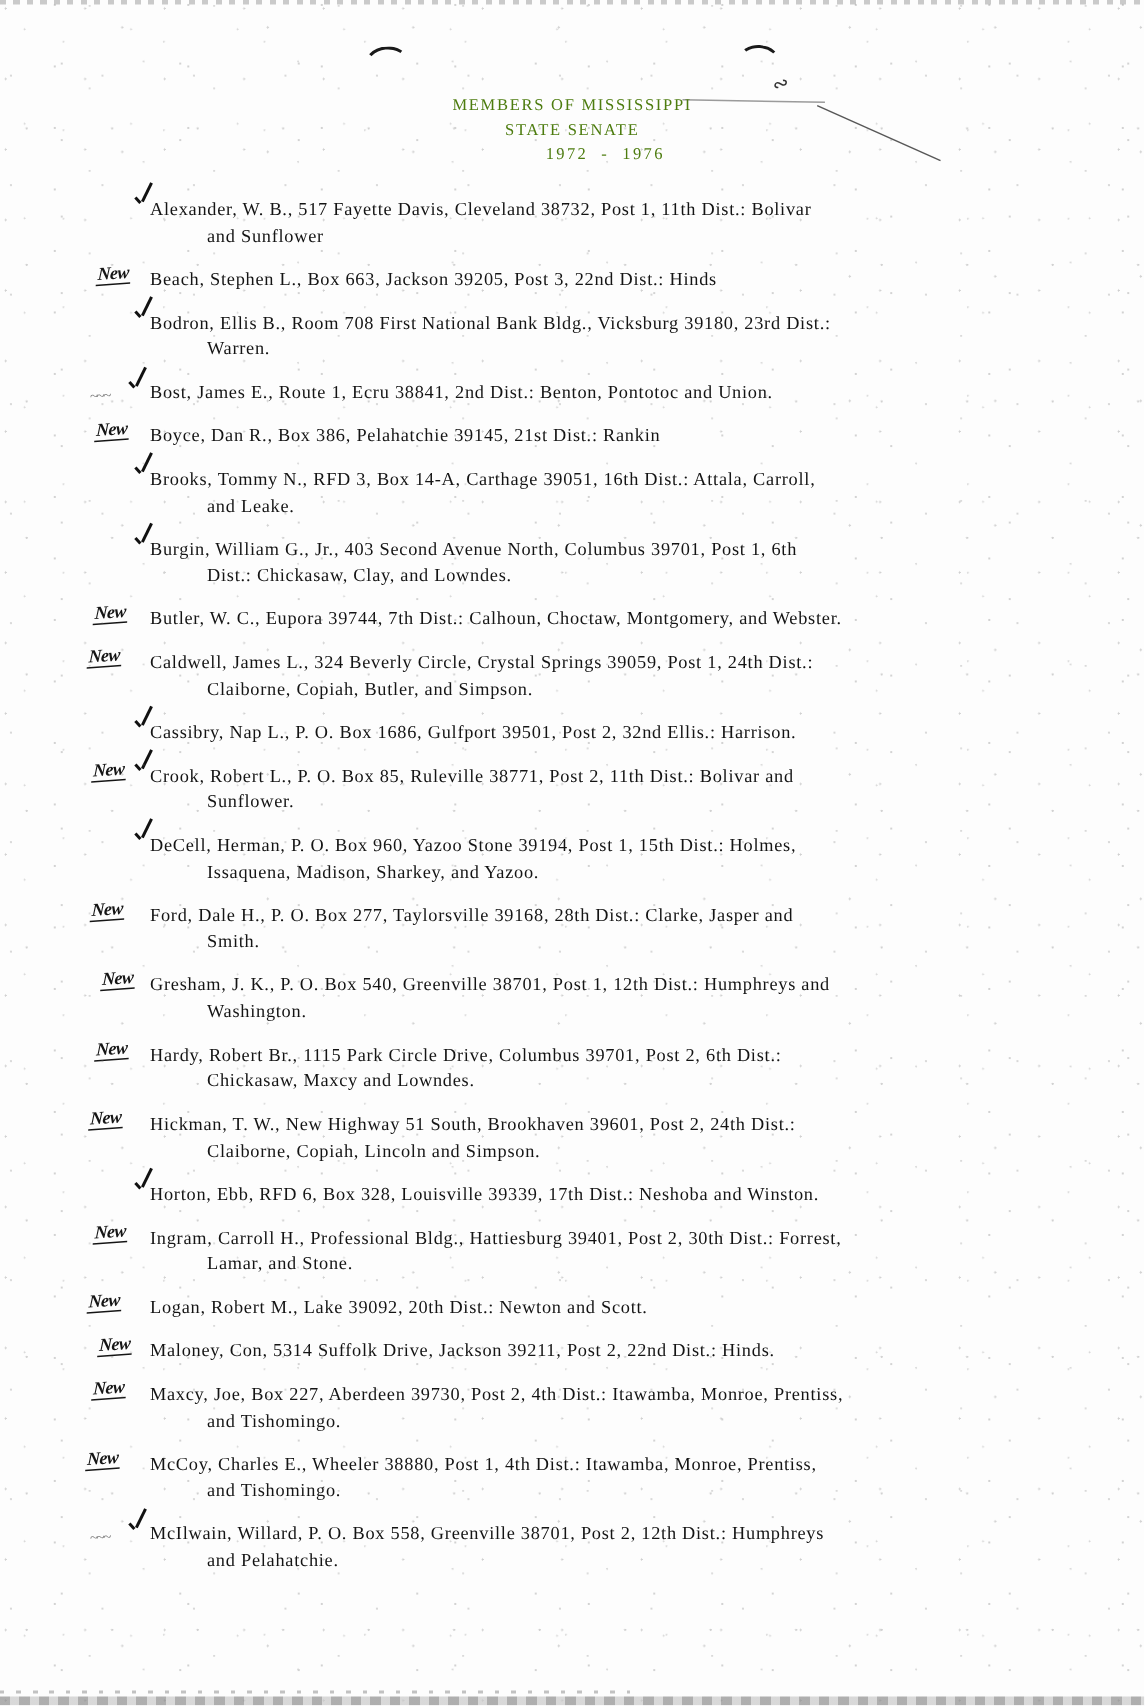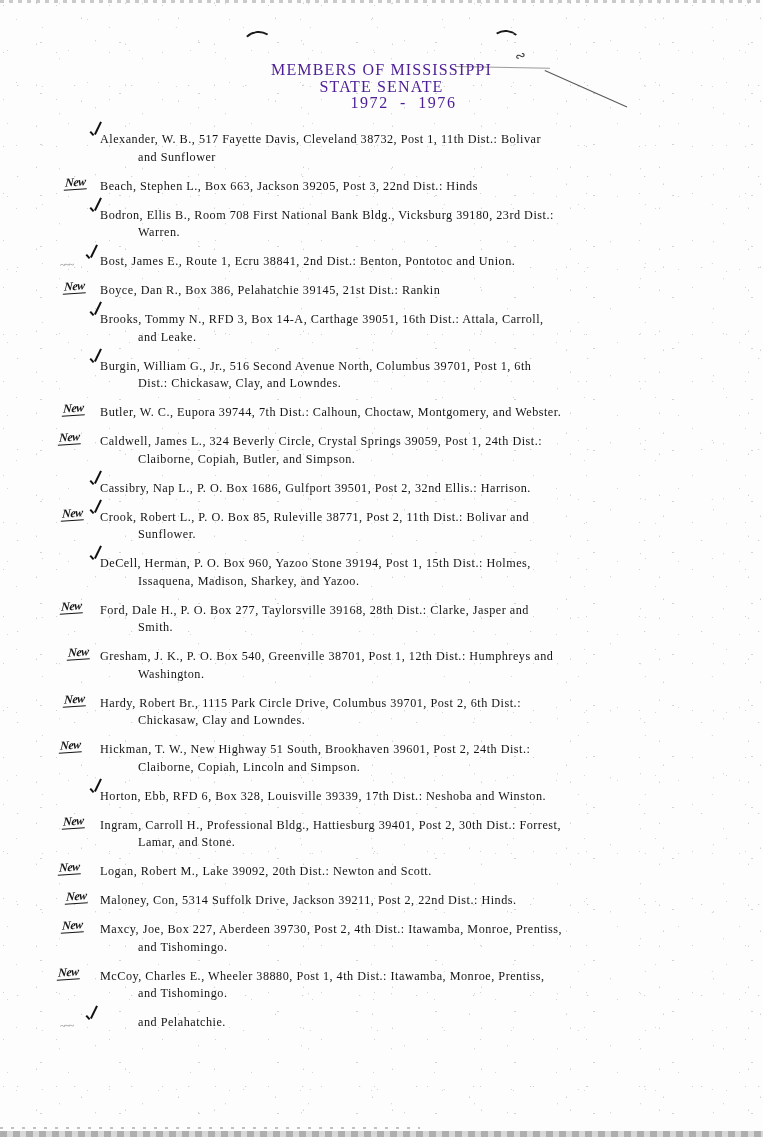--- a/index.html
+++ b/index.html
@@ -65,23 +65,23 @@
   }
 
   
   #header {
     position: absolute;
     top: 62px;
     left: 0;
     width: 763px;
     text-align: center;
     letter-spacing: 1.15px;
-    font-size: 16px;
+    font-size: 11px;
     line-height: 16.5px;
-    color: #4c1d95;
+    color: #4d7c0f;
   }
   #header .ln { display: block; white-space: pre; }
   #header .ln3 { letter-spacing: 1.6px; padding-left: 44px; }
 
   
   .arc {
     position: absolute;
     border: 2.6px solid #1a1a1a;
     border-bottom-color: transparent;
     border-left-color: transparent;
@@ -239,21 +239,21 @@
       <div class="entry">
         <div class="entry-mark">
           <span class="mark-check" style="left: 90px; top: -7px;"></span>
         </div>
         <div class="entry-text"><span>Brooks, Tommy N., RFD 3, Box 14-A, Carthage 39051, 16th Dist.: Attala, Carroll,</span><span class="cont">and Leake.</span></div>
       </div>
       <div class="entry">
         <div class="entry-mark">
           <span class="mark-check" style="left: 90px; top: -7px;"></span>
         </div>
-        <div class="entry-text"><span>Burgin, William G., Jr., 516 Second Avenue North, Columbus 39701, Post 1, 6th</span><span class="cont">Dist.: Chickasaw, Clay, and Lowndes.</span></div>
+        <div class="entry-text"><span>Burgin, William G., Jr., 403 Second Avenue North, Columbus 39701, Post 1, 6th</span><span class="cont">Dist.: Chickasaw, Clay, and Lowndes.</span></div>
       </div>
       <div class="entry">
         <div class="entry-mark">
           <span class="mark-new" style="left: 62px; top: 1px;">New</span>
         </div>
         <div class="entry-text"><span>Butler, W. C., Eupora 39744, 7th Dist.: Calhoun, Choctaw, Montgomery, and Webster.</span></div>
       </div>
       <div class="entry">
         <div class="entry-mark">
           <span class="mark-new" style="left: 58px; top: 1px;">New</span>
@@ -293,21 +293,21 @@
       <div class="entry">
         <div class="entry-mark">
           <span class="mark-new" style="left: 67px; top: 1px;">New</span>
         </div>
         <div class="entry-text"><span>Gresham, J. K., P. O. Box 540, Greenville 38701, Post 1, 12th Dist.: Humphreys and</span><span class="cont">Washington.</span></div>
       </div>
       <div class="entry">
         <div class="entry-mark">
           <span class="mark-new" style="left: 63px; top: 1px;">New</span>
         </div>
-        <div class="entry-text"><span>Hardy, Robert Br., 1115 Park Circle Drive, Columbus 39701, Post 2, 6th Dist.:</span><span class="cont">Chickasaw, Clay and Lowndes.</span></div>
+        <div class="entry-text"><span>Hardy, Robert Br., 1115 Park Circle Drive, Columbus 39701, Post 2, 6th Dist.:</span><span class="cont">Chickasaw, Maxcy and Lowndes.</span></div>
       </div>
       <div class="entry">
         <div class="entry-mark">
           <span class="mark-new" style="left: 59px; top: 1px;">New</span>
         </div>
         <div class="entry-text"><span>Hickman, T. W., New Highway 51 South, Brookhaven 39601, Post 2, 24th Dist.:</span><span class="cont">Claiborne, Copiah, Lincoln and Simpson.</span></div>
       </div>
       <div class="entry">
         <div class="entry-mark">
           <span class="mark-check" style="left: 90px; top: -7px;"></span>
@@ -342,20 +342,20 @@
         <div class="entry-mark">
           <span class="mark-new" style="left: 57px; top: 1px;">New</span>
         </div>
         <div class="entry-text"><span>McCoy, Charles E., Wheeler 38880, Post 1, 4th Dist.: Itawamba, Monroe, Prentiss,</span><span class="cont">and Tishomingo.</span></div>
       </div>
       <div class="entry">
         <div class="entry-mark">
           <span class="mark-smudge" style="left: 60px; top: 8px;">~~~</span>
           <span class="mark-check" style="left: 86px; top: -6px;"></span>
         </div>
-        <div class="entry-text"><span class="cont">and Pelahatchie.</span></div>
+        <div class="entry-text"><span>McIlwain, Willard, P. O. Box 558, Greenville 38701, Post 2, 12th Dist.: Humphreys</span><span class="cont">and Pelahatchie.</span></div>
       </div>
     </div>
 
   <div class="grain"></div>
   <div class="edge-bottom"></div>
   <div class="edge-bottom2"></div>
 </div>
 
 </body></html>

